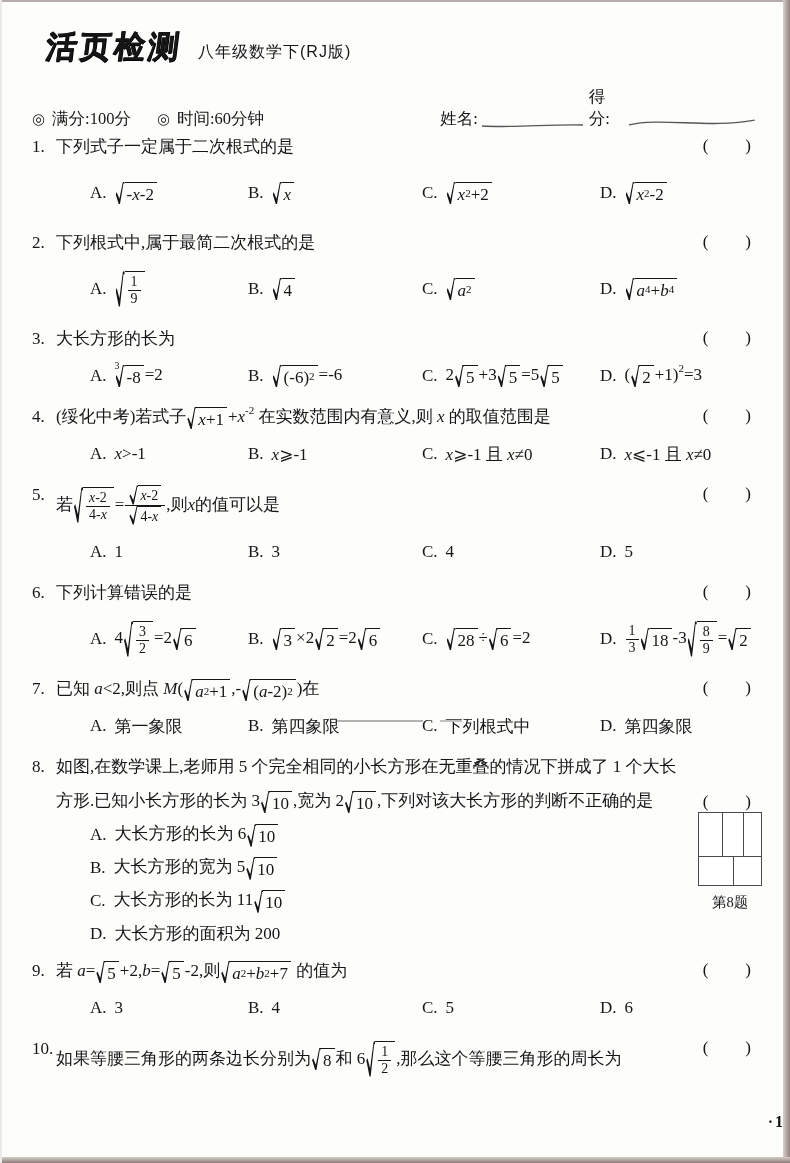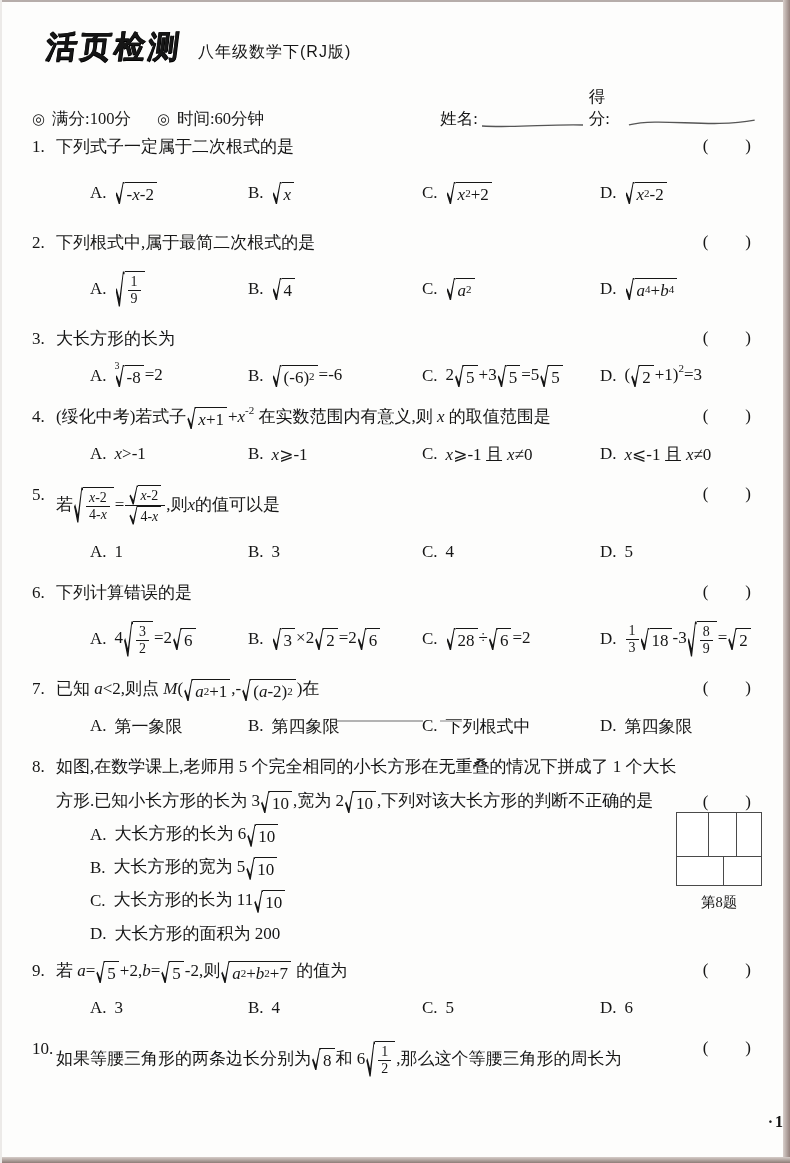--- a/index.html
+++ b/index.html
@@ -48,21 +48,21 @@
   .rsign{flex:none;width:9px;position:relative;}
   .rsign::before{content:"";position:absolute;left:0;top:0;width:100%;height:100%;background:currentColor;
     clip-path:polygon(0 55%,13% 47%,43% 76%,82% 0,100% 0,100% 8%,88% 8%,49% 100%,36% 100%,7% 62%);}
   .ridx{position:absolute;top:-5px;left:-1px;font-size:10px;z-index:2;}
   .rbody{border-top:1.4px solid currentColor;padding:2px 3px 0 2px;line-height:1.15;display:inline-flex;align-items:center;}
   .frac{display:inline-flex;flex-direction:column;text-align:center;vertical-align:middle;font-size:0.82em;line-height:1.12;margin:0 1px;}
   .frac .fn{padding:0 3px;}
   .frac .fd{border-top:1.2px solid currentColor;padding:0 3px;}
 
   
-  .fig{position:absolute;right:-6px;top:62px;width:86px;text-align:center;}
+  .fig{position:absolute;right:-6px;top:62px;width:64px;text-align:center;}
   .figbox{height:74px;border:1.5px solid #4a4a4a;display:flex;flex-direction:column;background:#fff;}
   .figrow1{flex:1.55;display:flex;}
   .figrow1 .cell{border-right:1.2px solid #4a4a4a;}
   .figrow1 .cell:last-child{border-right:none;}
   .figrow2{flex:1;display:flex;border-top:1.2px solid #4a4a4a;}
   .figrow2 .cell{border-right:1.2px solid #4a4a4a;}
   .figrow2 .cell:last-child{border-right:none;}
   .figcap{font-size:14.5px;margin-top:7px;}
 
   .artifact{position:absolute;left:305px;top:48px;width:86px;border-top:2px solid #b3b3b3;}

